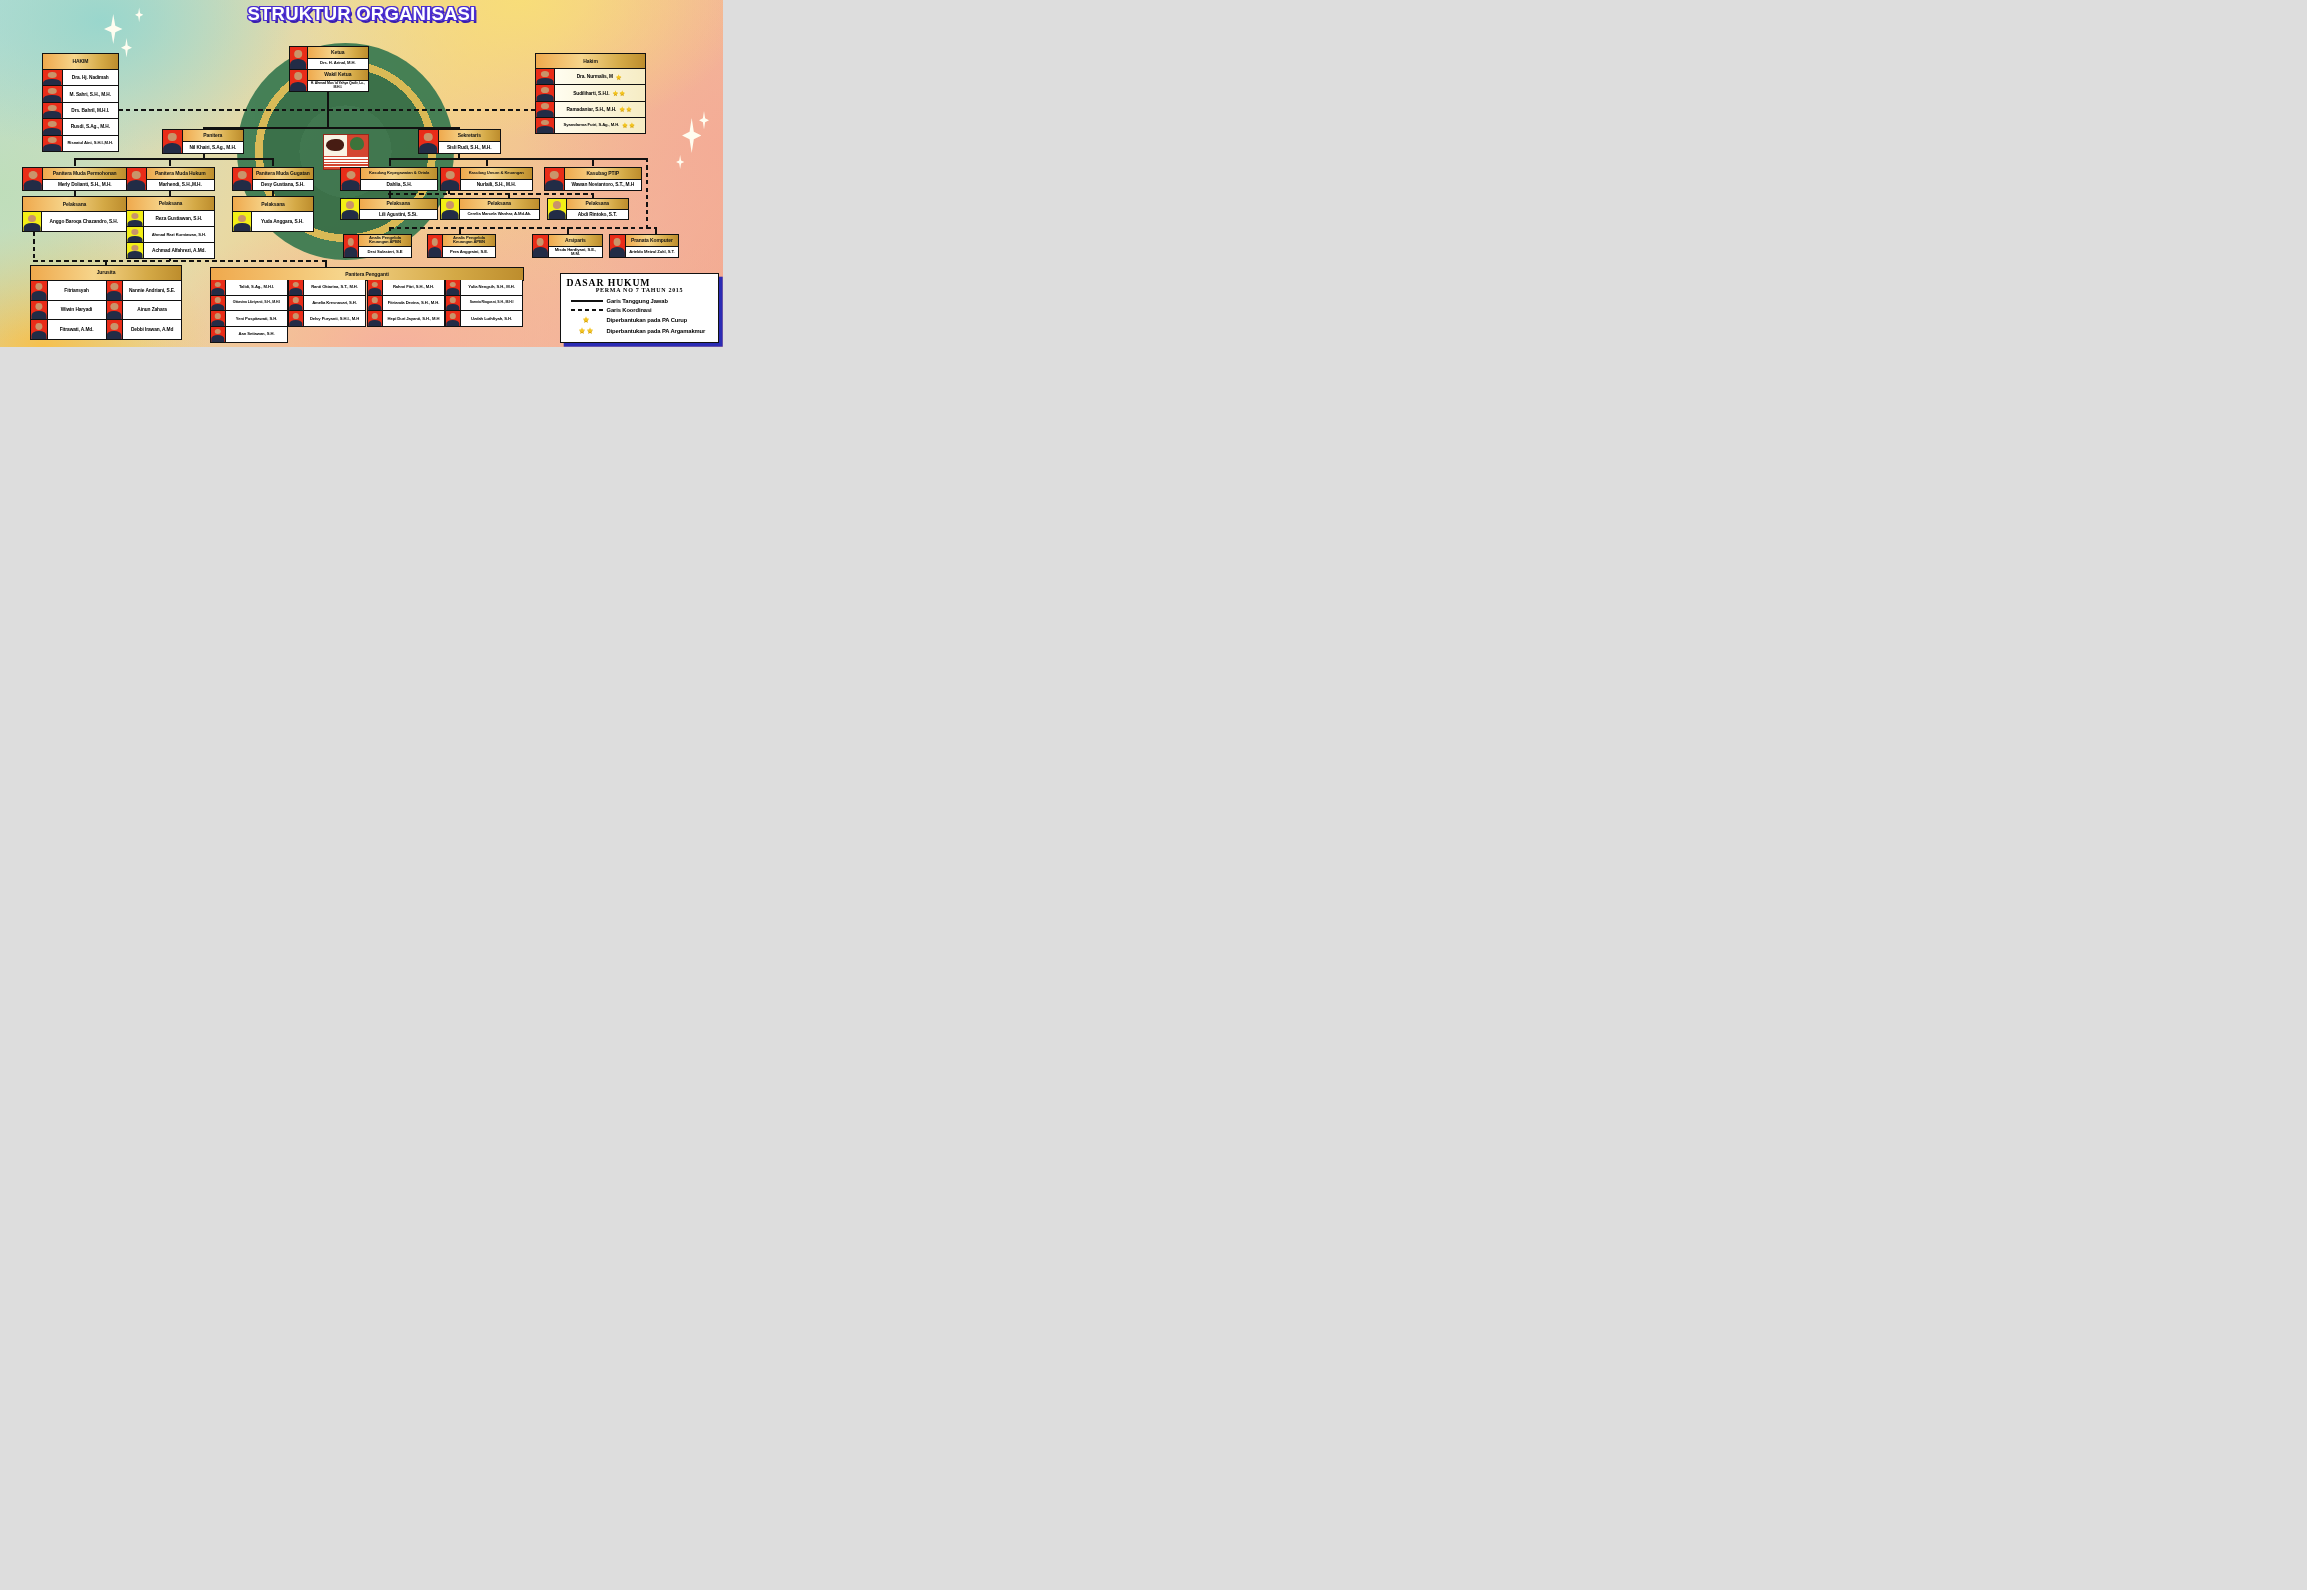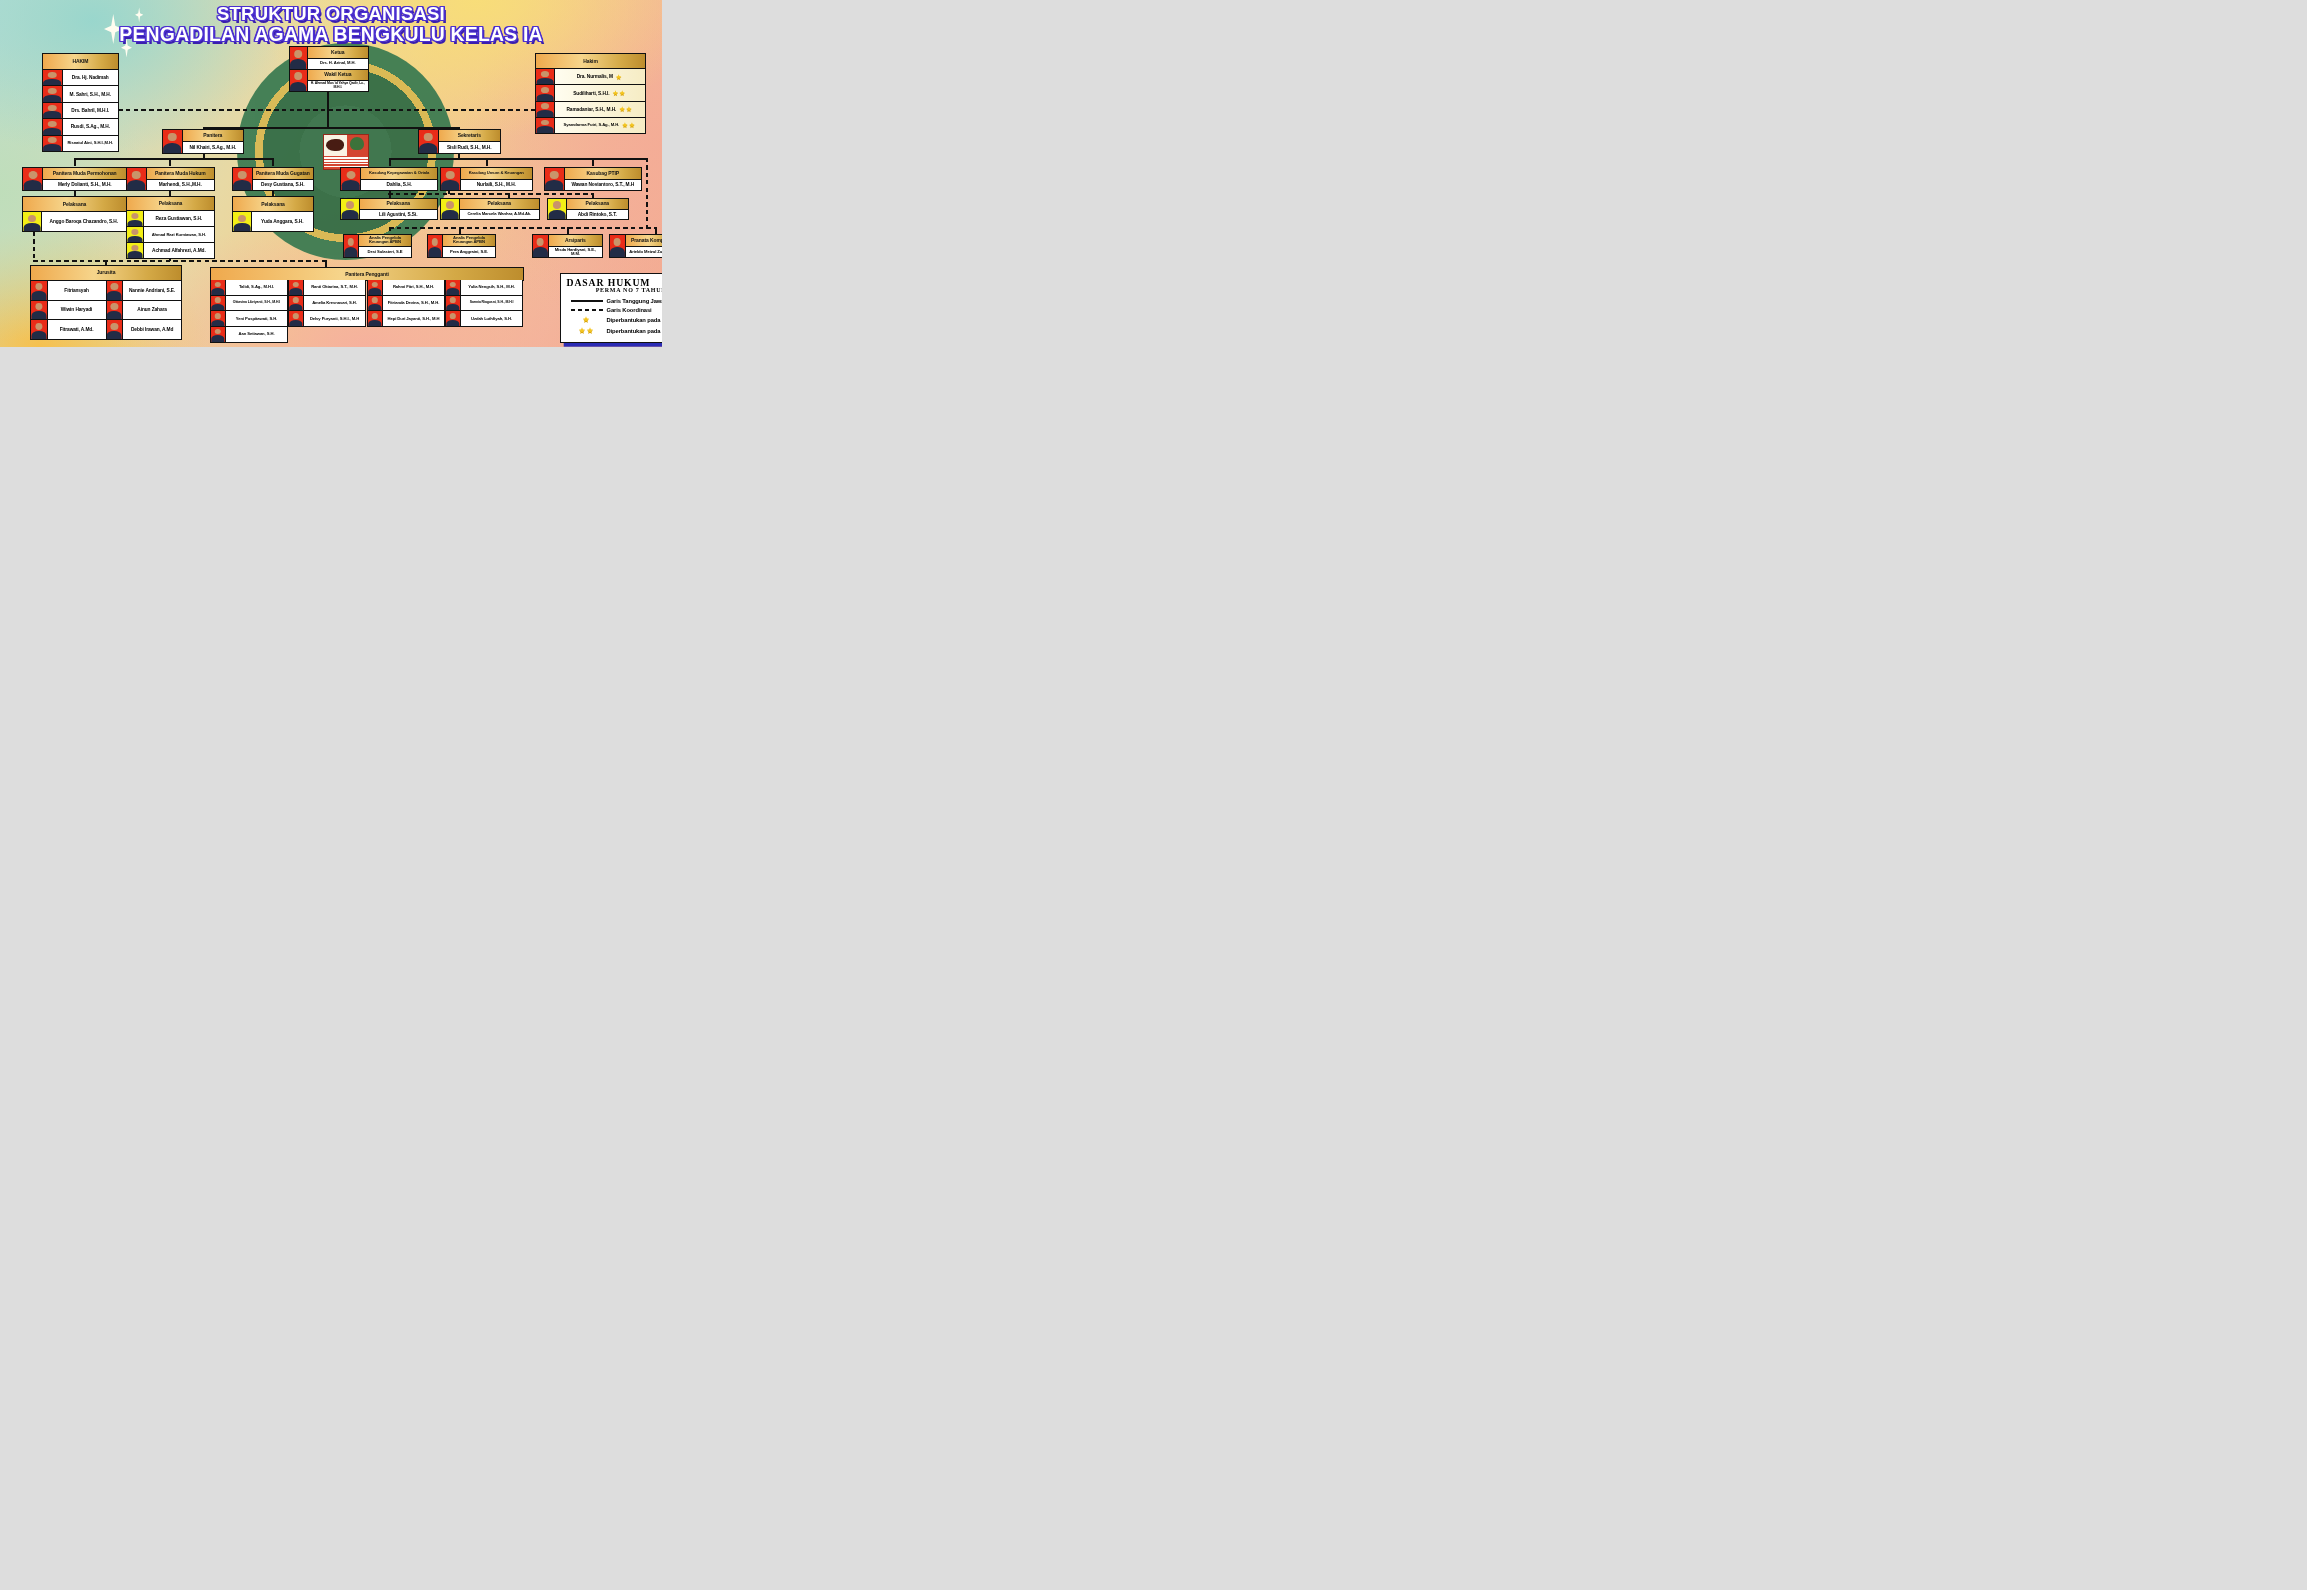--- a/index.html
+++ b/index.html
@@ -1,16 +1,16 @@
 <!DOCTYPE html>
 <html style="font-size:7.4px"><head>
 <meta charset="utf-8">
 <style>
   html,body{margin:0;padding:0;background:#ddd;}
-  #canvas{position:relative;width:662px;height:347px;overflow:hidden;
+  #canvas{position:relative;width:723px;height:347px;overflow:hidden;
     font-family:"Liberation Sans",sans-serif;
     background:
       radial-gradient(ellipse 277px 194px at 14% 6%, rgba(151,214,205,.95) 0%, rgba(151,214,205,0) 70%),
       radial-gradient(ellipse 231px 231px at 0% 55%, rgba(190,222,185,.9) 0%, rgba(190,222,185,0) 65%),
       radial-gradient(ellipse 323px 198px at 72% 0%, rgba(248,222,120,.95) 0%, rgba(248,222,120,0) 70%),
       radial-gradient(ellipse 286px 277px at 100% 42%, rgba(244,172,150,.95) 0%, rgba(244,172,150,0) 70%),
       radial-gradient(ellipse 369px 194px at 55% 100%, rgba(246,176,158,.95) 0%, rgba(246,176,158,0) 70%),
       radial-gradient(ellipse 240px 175px at 6% 100%, rgba(247,191,73,.95) 0%, rgba(247,191,73,0) 70%),
       linear-gradient(118deg,#b9ded4 0%,#e8d9a4 38%,#f2cf8d 55%,#f3b59a 85%,#f2a88f 100%);
   }
@@ -97,21 +97,20 @@
   </div>
 
   <div class="sparkle" style="left:104px;top:14px;width:18.5px;height:30px;"></div>
   <div class="sparkle" style="left:121px;top:38px;width:11px;height:19.4px;"></div>
   <div class="sparkle" style="left:135px;top:7.4px;width:8.3px;height:14.8px;"></div>
   <div class="sparkle" style="left:682px;top:118px;width:19.4px;height:35px;"></div>
   <div class="sparkle" style="left:699px;top:111px;width:10px;height:18.5px;"></div>
   <div class="sparkle" style="left:676px;top:155px;width:8.3px;height:14px;"></div>
 
   <div class="title" style="top:2.8px;font-size:18.5px;">STRUKTUR ORGANISASI</div>
-  <div class="title" style="top:23px;font-size:19.4px;">PENGADILAN AGAMA BENGKULU KELAS IA</div>
 
   <div class="lv" style="left:327px;top:92px;height:37px;"></div>
   <div class="lh" style="left:203px;top:127px;width:257px;"></div>
   <div class="lv" style="left:203px;top:127px;height:3.7px;"></div>
   <div class="lv" style="left:458px;top:127px;height:3.7px;"></div>
 
   <div class="lh dash" style="left:118px;top:109px;width:418px;"></div>
 
   <div class="lv" style="left:203px;top:152px;height:7.4px;"></div>
   <div class="lh" style="left:74px;top:158px;width:199px;"></div>

